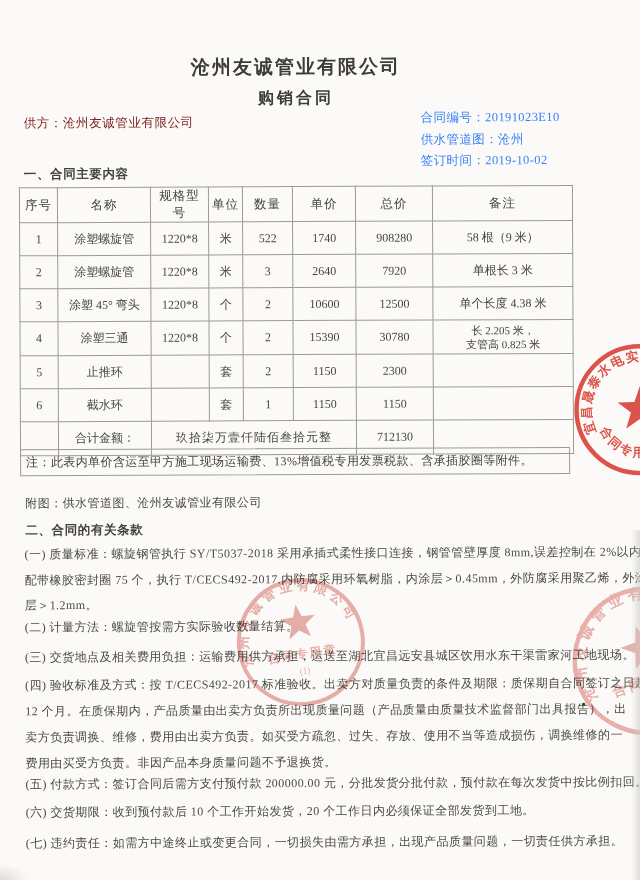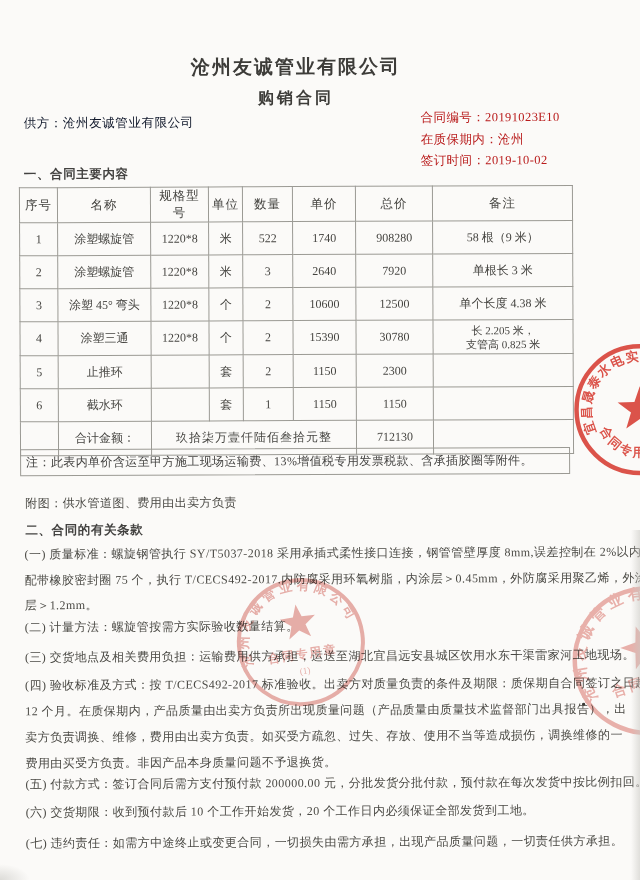--- a/index.html
+++ b/index.html
@@ -15,22 +15,22 @@
   }
   .abs{position:absolute;white-space:nowrap;}
   .title1{
     left:20px;top:54px;width:555px;text-align:center;
     font-size:19px;font-weight:600;letter-spacing:2px;color:#3d3c39;
   }
   .title2{
     left:20px;top:88px;width:555px;text-align:center;
     font-size:16px;font-weight:600;letter-spacing:3px;color:#3d3c39;
   }
-  .infoline{font-size:12.5px;letter-spacing:0.6px;color:#0f172a;}
-  .metaline{font-size:12.5px;letter-spacing:0.4px;color:#b91c1c;}
+  .infoline{font-size:12.5px;letter-spacing:0.6px;color:#7f1d1d;}
+  .metaline{font-size:12.5px;letter-spacing:0.4px;color:#3b82f6;}
   .secheading{font-size:12.5px;font-weight:600;letter-spacing:0.6px;color:#434240;}
   table.main{
     position:absolute;left:20px;top:186px;
     border-collapse:collapse;table-layout:fixed;width:553px;
     font-size:12px;color:#454440;
   }
   table.main td,table.main th{
     border:1px solid #9b9a94;text-align:center;vertical-align:middle;
     padding:0 2px;font-weight:normal;overflow:hidden;
   }
@@ -59,21 +59,21 @@
 </head>
 <body>
 
 <div class="sheet">
 
   <div class="abs title1">沧州友诚管业有限公司</div>
   <div class="abs title2">购销合同</div>
 
   <div class="abs infoline" style="left:25px;top:114px;">供方：沧州友诚管业有限公司</div>
   <div class="abs metaline" style="left:422px;top:110px;">合同编号：20191023E10</div>
-  <div class="abs metaline" style="left:422px;top:132px;">在质保期内：沧州</div>
+  <div class="abs metaline" style="left:422px;top:132px;">供水管道图：沧州</div>
   <div class="abs metaline" style="left:422px;top:153px;">签订时间：2019-10-02</div>
 
   <div class="abs secheading" style="left:25px;top:165px;">一、合同主要内容</div>
 
   <table class="main">
     <colgroup>
       <col style="width:38px">
         <col style="width:93px">
         <col style="width:58px">
         <col style="width:34px">
@@ -159,21 +159,21 @@
       <td>合计金额：</td>
       <td colspan="4" style="letter-spacing:1px;border-radius:6px;">玖拾柒万壹仟陆佰叁拾元整</td>
       <td>712130</td>
       <td></td>
     </tr>
   </tbody>
     </table>
 
   <div class="abs notebox">注：此表内单价含运至甲方施工现场运输费、13%增值税专用发票税款、含承插胶圈等附件。</div>
 
-  <div class="abs bodyline" style="left:25px;top:494px;">附图：供水管道图、费用由出卖方负责</div>
+  <div class="abs bodyline" style="left:25px;top:494px;">附图：供水管道图、沧州友诚管业有限公司</div>
 
   <div class="abs secheading" style="left:25px;top:521px;">二、合同的有关条款</div>
 
   <div class="abs clause" style="left:24px;top:545px;">
     <div class="ln bodyline" style="top:0">(一) 质量标准：螺旋钢管执行 SY/T5037-2018 采用承插式柔性接口连接，钢管管壁厚度 8mm,误差控制在 2%以内，</div>
     <div class="ln bodyline" style="top:26px">配带橡胶密封圈 75 个，执行 T/CECS492-2017.内防腐采用环氧树脂，内涂层＞0.45mm，外防腐采用聚乙烯，外涂</div>
     <div class="ln bodyline" style="top:51px">层＞1.2mm。</div>
   </div>
   <div class="abs clause" style="left:24px;top:618px;">
     <div class="ln bodyline">(二) 计量方法：螺旋管按需方实际验收数量结算。</div>

